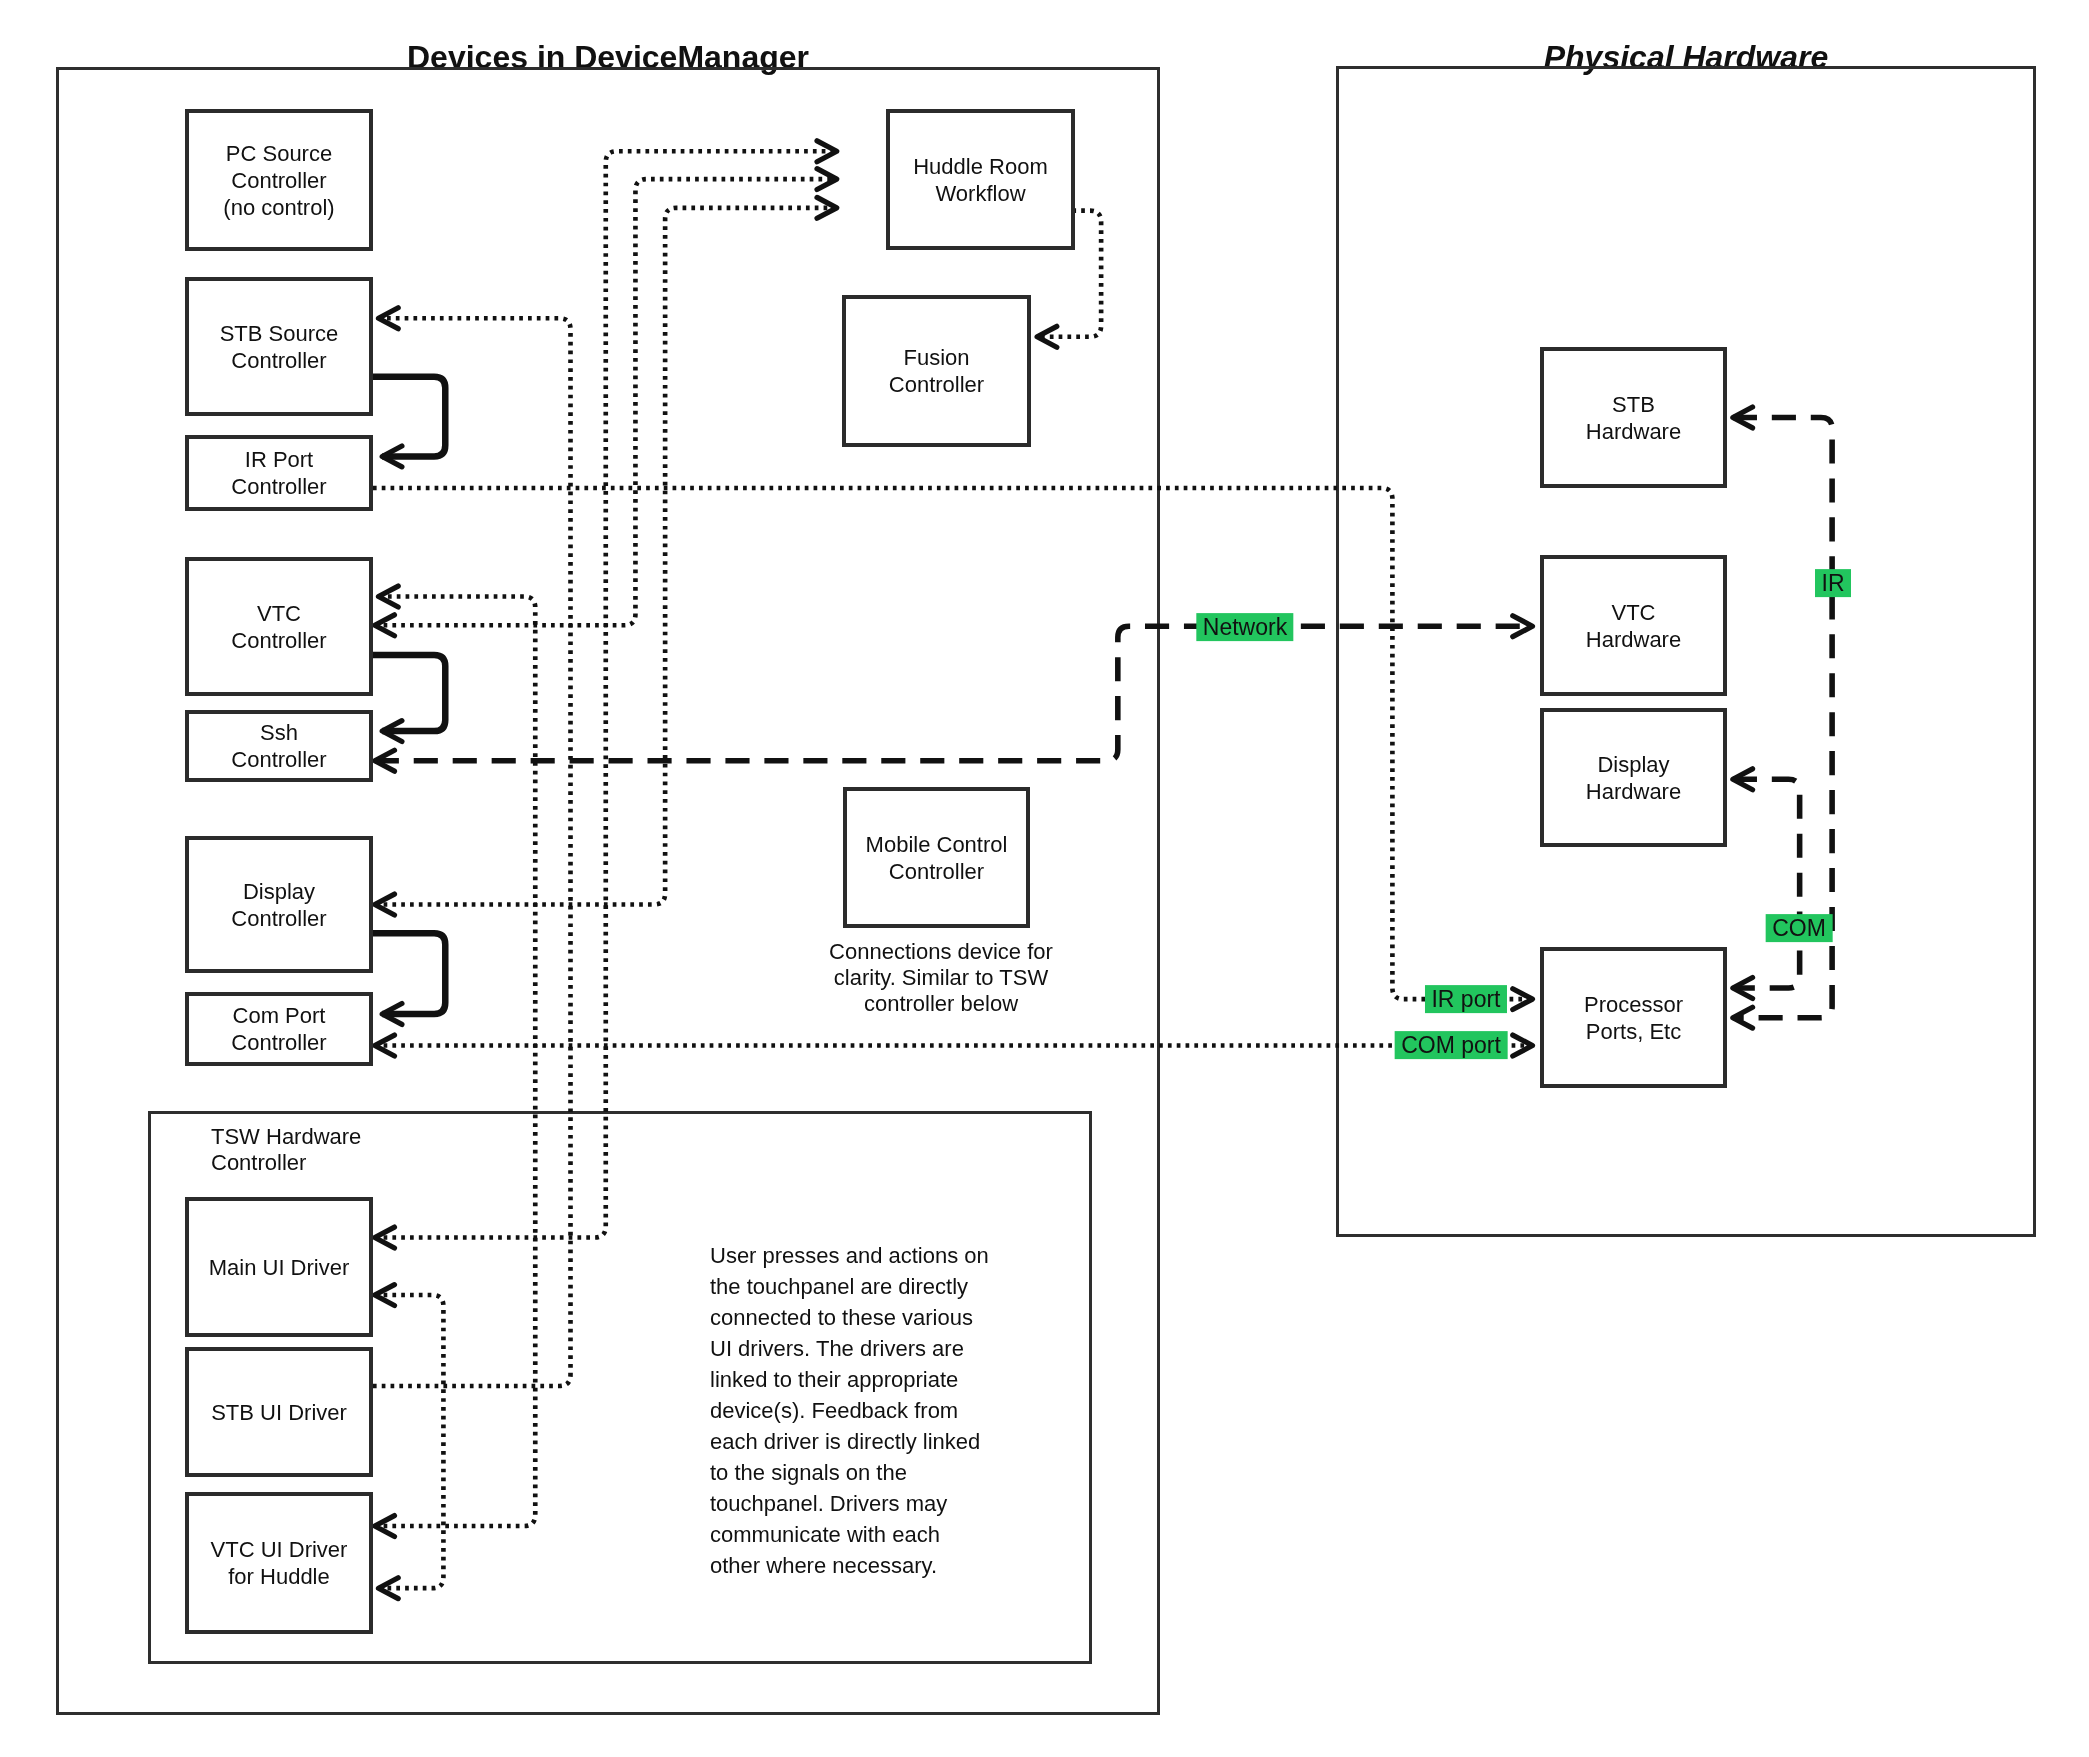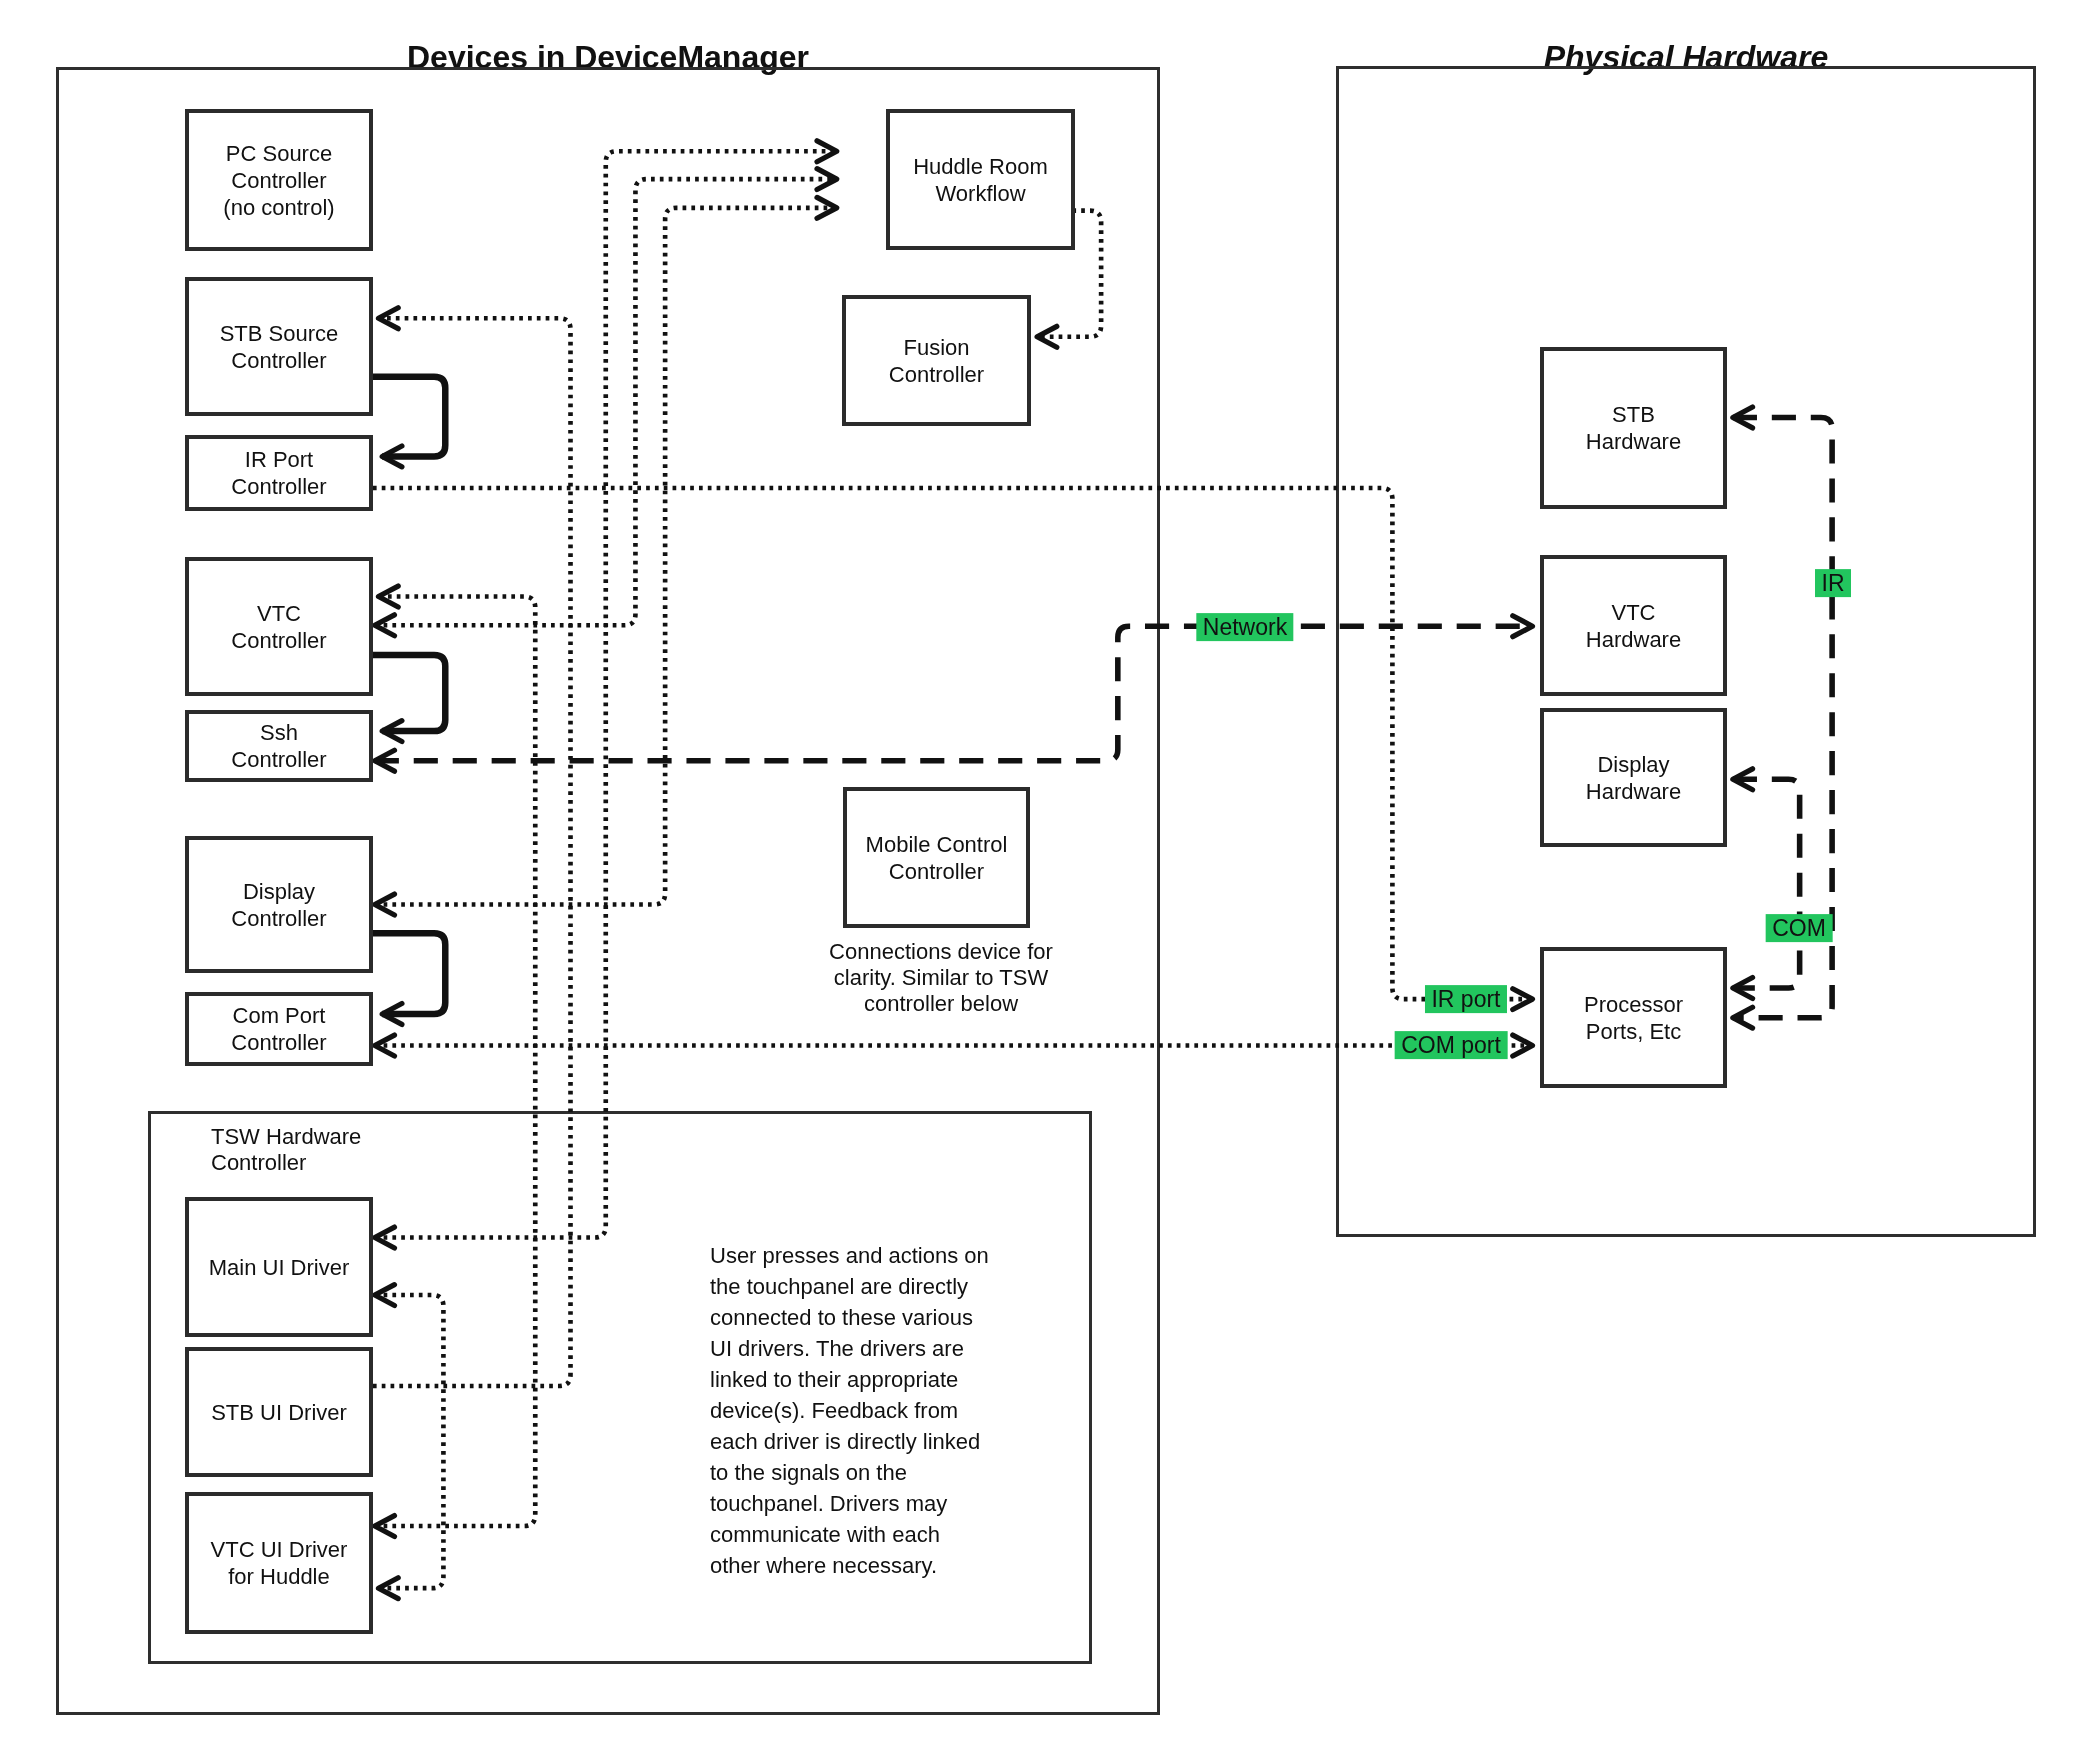--- a/index.html
+++ b/index.html
@@ -25,23 +25,23 @@
   .b-stb-source{left:185px;top:277px;width:188px;height:139px;}
   .b-ir-port{left:185px;top:435px;width:188px;height:76px;}
   .b-vtc{left:185px;top:557px;width:188px;height:139px;}
   .b-ssh{left:185px;top:710px;width:188px;height:72px;}
   .b-display{left:185px;top:836px;width:188px;height:137px;}
   .b-com-port{left:185px;top:992px;width:188px;height:74px;}
   .b-main-ui{left:185px;top:1197px;width:188px;height:140px;}
   .b-stb-ui{left:185px;top:1347px;width:188px;height:130px;}
   .b-vtc-ui{left:185px;top:1492px;width:188px;height:142px;}
   .b-huddle{left:842px;top:109px;width:189px;height:141px;margin-left:44px;}
-  .b-fusion{left:842px;top:295px;width:189px;height:131px;}
+  .b-fusion{left:842px;top:295px;width:189px;height:152px;}
   .b-mobile{left:843px;top:787px;width:187px;height:141px;}
-  .b-stb-hw{left:1540px;top:347px;width:187px;height:162px;}
+  .b-stb-hw{left:1540px;top:347px;width:187px;height:141px;}
   .b-vtc-hw{left:1540px;top:555px;width:187px;height:141px;}
   .b-display-hw{left:1540px;top:708px;width:187px;height:139px;}
   .b-processor{left:1540px;top:947px;width:187px;height:141px;}
   .tsw-label{position:absolute;left:183px;top:1124px;font-size:22px;line-height:26px;margin-left:28px;}
   .mobile-note{position:absolute;left:802px;top:939px;width:278px;text-align:center;font-size:22px;line-height:26px;}
   .tsw-note{position:absolute;left:710px;top:1240px;font-size:22px;line-height:31px;}
   .line-label{
     position:absolute;transform:translate(-50%,-50%);background:#22c55e;
     font-size:23px;line-height:26px;padding:0.9px 6.5px;white-space:nowrap;
   }

